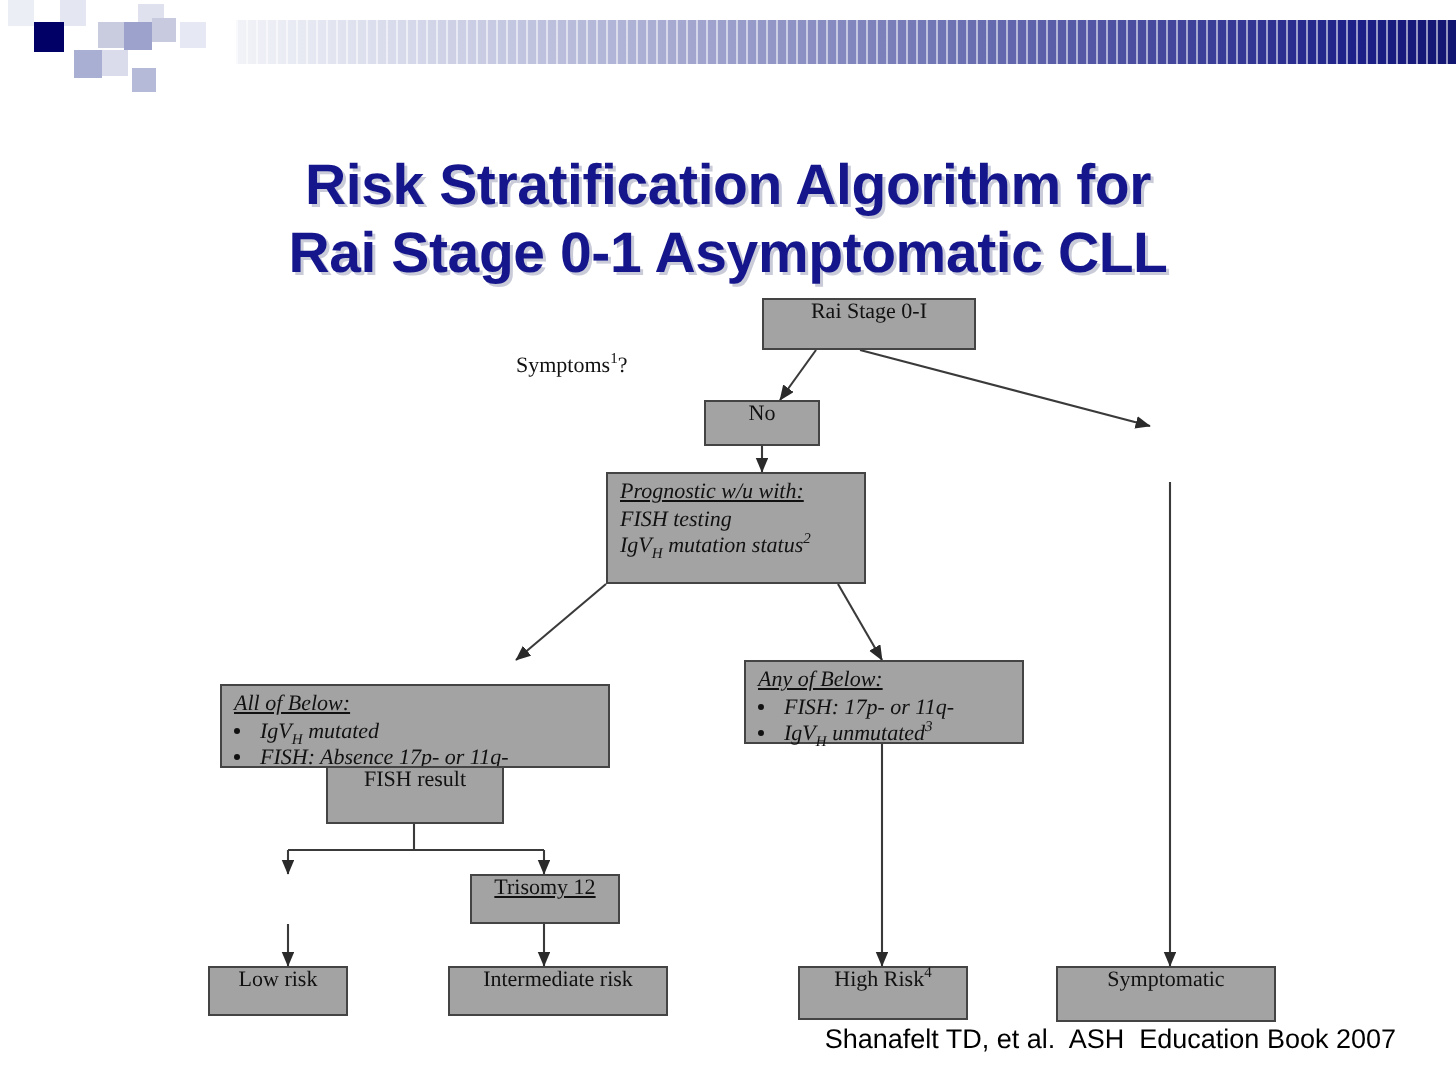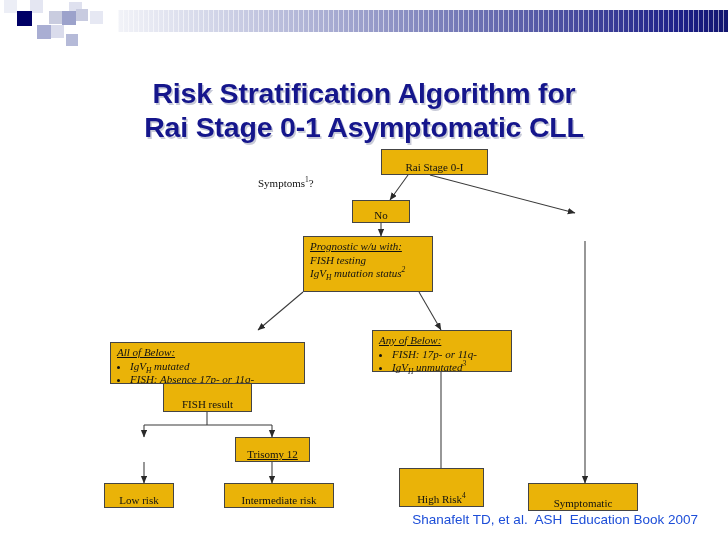--- a/index.html
+++ b/index.html
@@ -55,26 +55,26 @@
     position: absolute;
     left: 0; top: 140px;
     width: 728px; height: 365px;
   }
   #flow-svg { position: absolute; left: 0; top: 0; }
 
   .node {
     position: absolute;
     box-sizing: border-box;
     border: 1.1px solid #444444;
-    background: #eab308;
+    background: #a3a3a3;
     font-family: "Liberation Serif", serif;
     font-size: 11px;
     color: #111111;
     display: flex;
-    align-items: flex-end;
+    align-items: flex-start;
     justify-content: center;
     line-height: 13px;
   }
   .node.left-align {
     display: block;
     justify-content: flex-start;
     padding: 3px 23px 3px 6px;
     font-style: italic;
   }
   .node .hdr {
@@ -101,21 +101,21 @@
   }
   #symptoms-label sup { font-size: 7.5px; vertical-align: super; line-height: 0; }
 
   
   #citation {
     position: absolute;
     left: 0; top: 512px;
     width: 698px;
     text-align: right;
     font-size: 13.5px;
-    color: #1d4ed8;
+    color: #000000;
     font-family: "Liberation Sans", sans-serif;
     white-space: pre;
   }
 </style>
 </head>
 <body>
 
 <div id="header-deco">
   <div class="deco-sq" style="left:4px;  top:0px;  width:13px; height:13px; background:#eceef6;"></div>
   <div class="deco-sq" style="left:30px; top:0px;  width:13px; height:13px; background:#e4e6f2;"></div>
@@ -217,21 +217,21 @@
   </div>
 
   <div class="node" style="left:104px; top:343px; width:70px; height:25px;">
     <span>Low risk</span>
   </div>
 
   <div class="node" style="left:224px; top:343px; width:110px; height:25px;">
     <span>Intermediate risk</span>
   </div>
 
-  <div class="node" style="left:399px; top:328px; width:85px; height:39px;">
+  <div class="node" style="left:399px; top:343px; width:85px; height:27px;">
     <span><span>High Risk</span><sup>4</sup></span>
   </div>
 
   <div class="node" style="left:528px; top:343px; width:110px; height:28px;">
     <span>Symptomatic</span>
   </div>
 
 </div>
 
 <div id="citation">Shanafelt TD, et al.  ASH  Education Book 2007</div>

